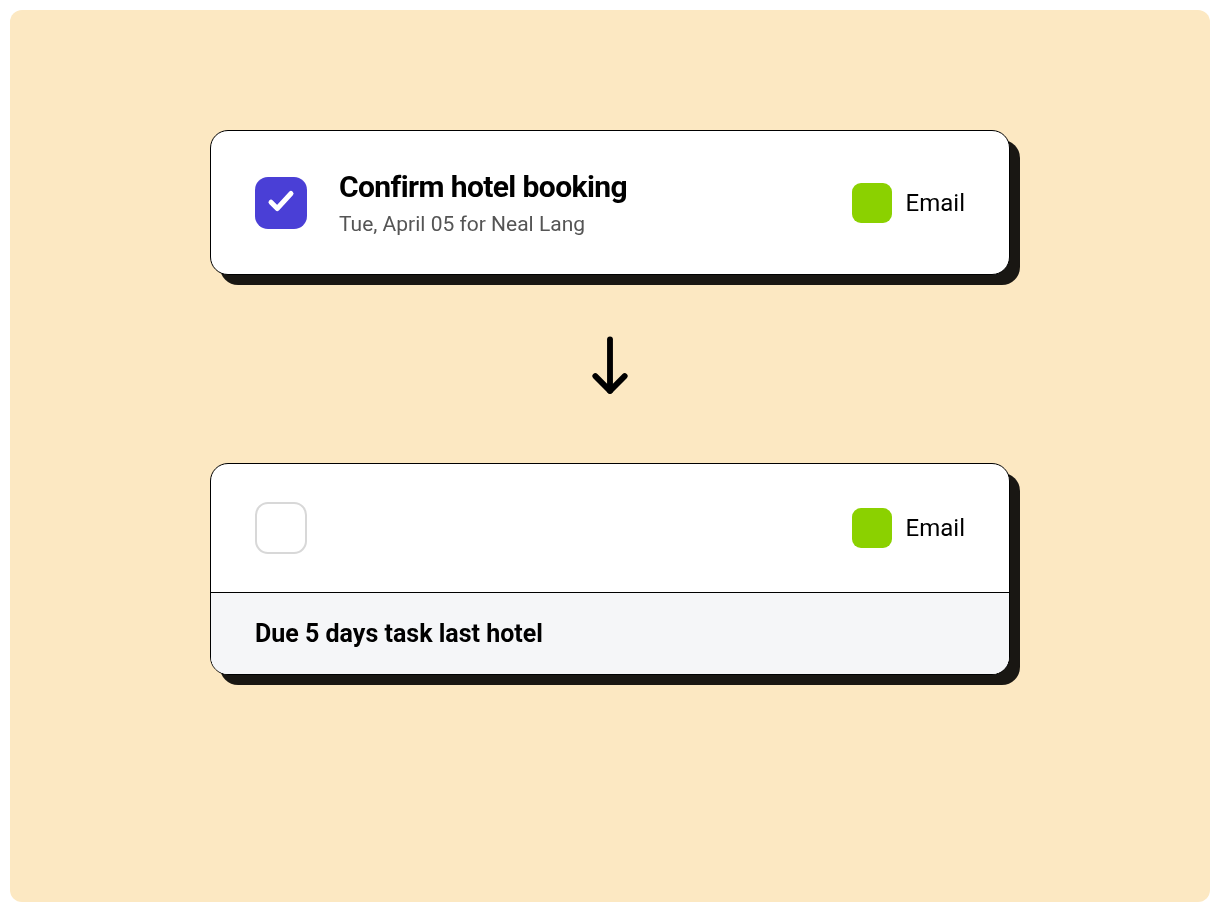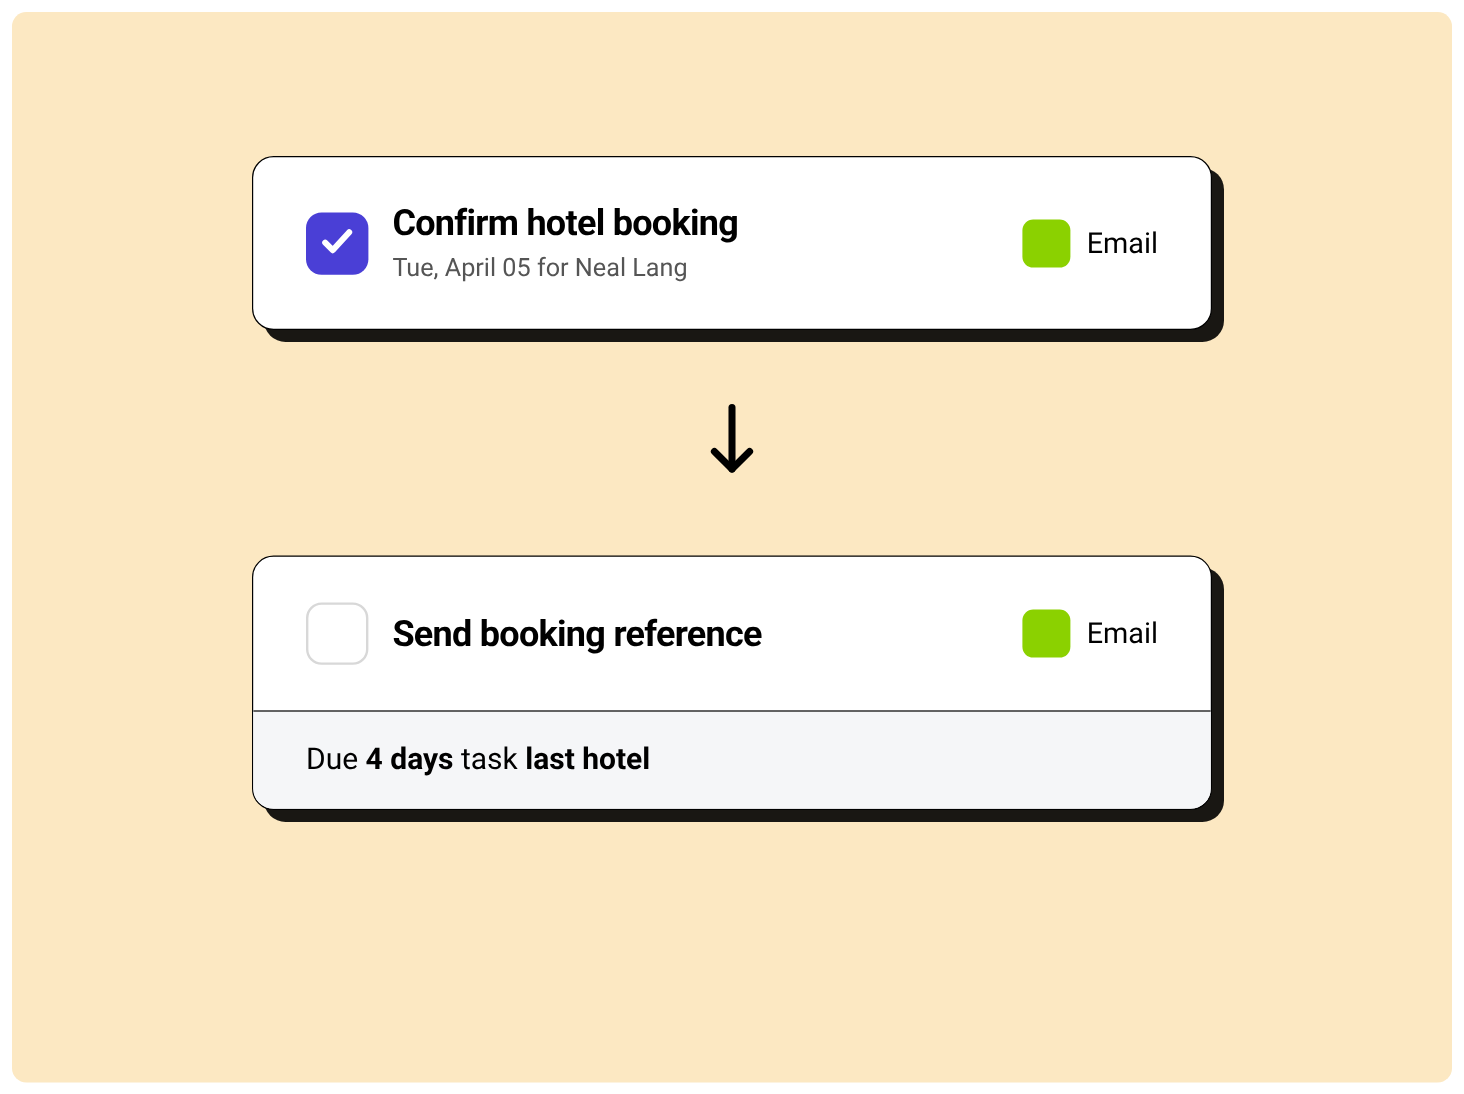--- a/index.html
+++ b/index.html
@@ -35,21 +35,21 @@
       border: 1.5px solid #000000;
       border-radius: 18px;
       box-shadow: 10px 10px 0 0 rgba(0,0,0,0.9);
       overflow: hidden;
     }
 
     .task-main-row {
       display: flex;
       align-items: center;
       padding: 38px 44px 38px 44px;
-      gap: 20px;
+      gap: 32px;
     }
 
     .checkbox {
       width: 52px;
       height: 52px;
       border-radius: 13px;
       display: flex;
       align-items: center;
       justify-content: center;
       flex-shrink: 0;
@@ -121,21 +121,21 @@
 
     .due-footer {
       background: #f5f6f8;
       border-top: 1.5px solid #000000;
       padding: 26px 44px;
       font-size: 25px;
       color: #000000;
     }
 
     .due-footer .light {
-      font-weight: 400;
+      font-weight: 700;
     }
 
     .due-footer .bold {
       font-weight: 700;
     }
   </style>
 </head>
 <body>
 
 <div class="canvas">
@@ -164,25 +164,24 @@
     <svg viewBox="0 0 24 34" fill="none" stroke="#000000" stroke-width="3.2" stroke-linecap="round" stroke-linejoin="round">
       <line x1="12" y1="2" x2="12" y2="30"></line>
       <polyline points="4 22 12 30 20 22"></polyline>
     </svg>
   </div>
 
   <div class="task-card">
     <div class="task-main-row">
       <div class="checkbox unchecked"></div>
       <div class="task-text">
-        <div class="task-title">Send booking reference</div>
       </div>
       <div class="tag-group">
         <div class="tag-swatch" style="background:#8bd100"></div>
         <div class="tag-label">Email</div>
       </div>
     </div>
     <div class="due-footer">
-      <span class="light">Due </span><span class="bold">4 days</span><span class="light"> task </span><span class="bold">last hotel</span>
+      <span class="light">Due </span><span class="bold">5 days</span><span class="light"> task </span><span class="bold">last hotel</span>
     </div>
   </div>
 
 </div>
 
 </body></html>

